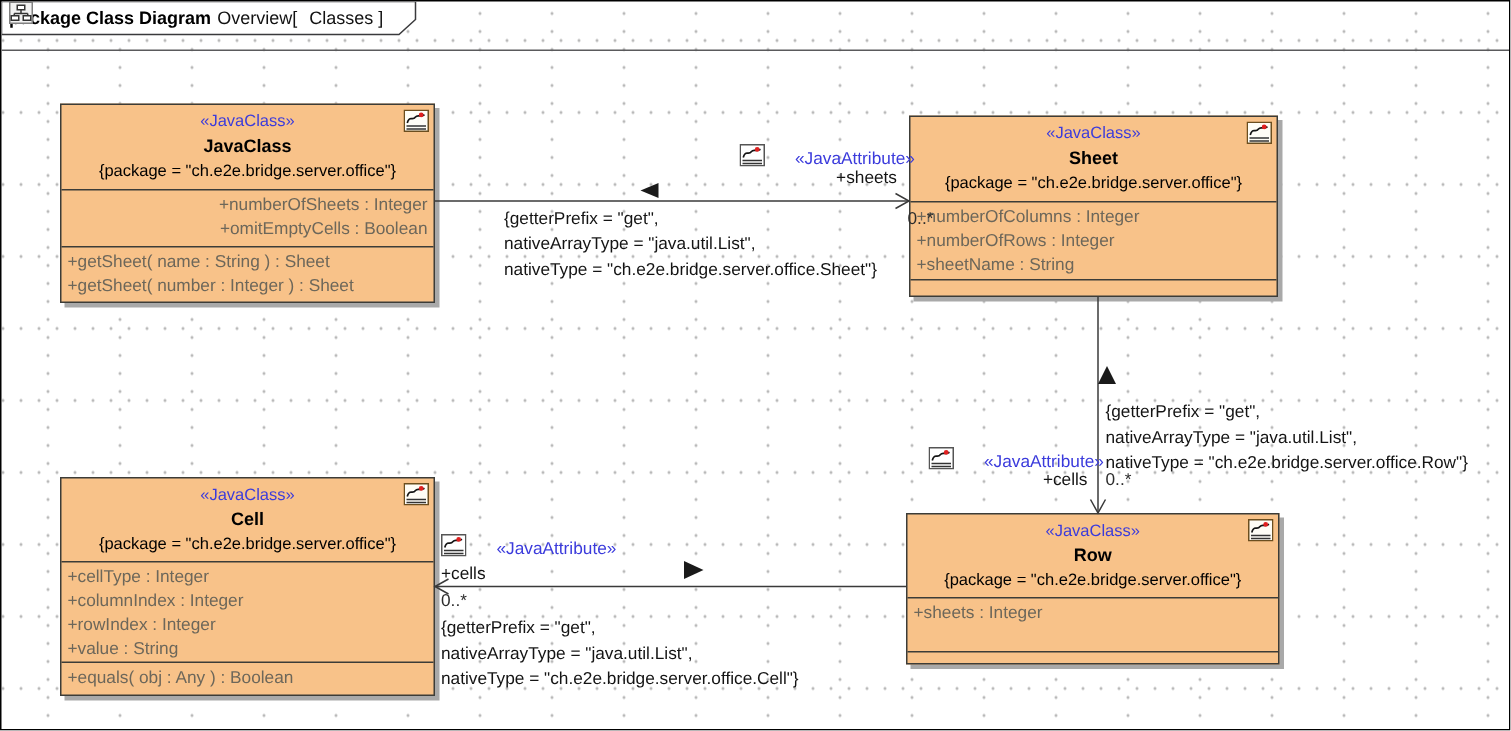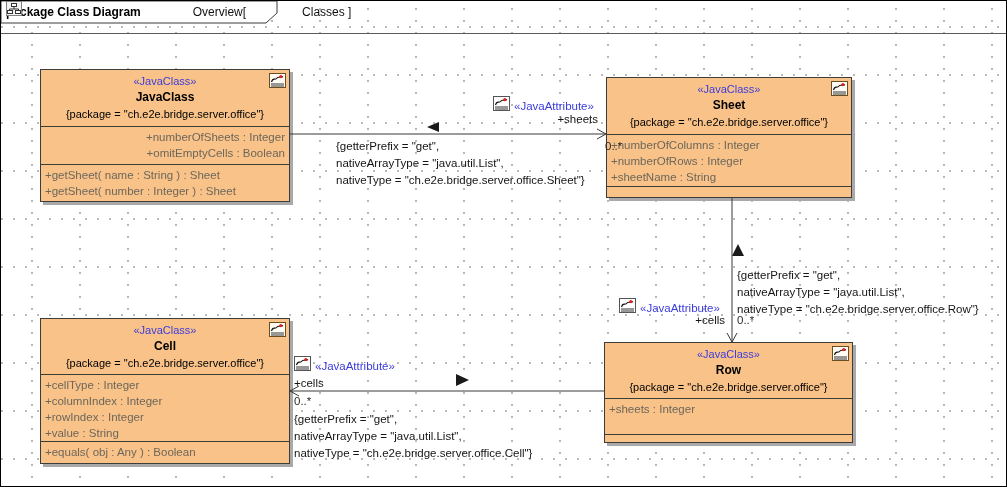--- a/index.html
+++ b/index.html
@@ -11,36 +11,36 @@
       radial-gradient(circle,#b9b9b9 0.8px, transparent 1.2px);
     background-size:12px 48px, 48px 12px;
     background-position:7px 2px, 7px 2px;
   }
   .frame-line{position:absolute;left:0;top:32px;width:100%;height:1px;background:#5a5a5c;}
   
   .tab{position:absolute;left:0;top:0;width:277px;height:23px;}
   .tab svg{position:absolute;left:0;top:0;}
   .tab-text{position:absolute;left:5px;top:0;height:21px;display:flex;align-items:center;gap:4px;white-space:nowrap;}
   .tab-bold{font-weight:bold;font-size:12px;color:#000;}
-  .tab-reg{font-size:12px;color:#111;margin-left:48px;}
+  .tab-reg{font-size:12px;color:#111;}
   
   .uml-class{
     position:absolute;box-sizing:border-box;display:flex;flex-direction:column;
     background:#f8c289;border:1px solid #3c3c38;box-shadow:3px 3px 0 #a9a9a9;z-index:5;
   }
   .hdr{position:relative;box-sizing:border-box;padding-top:4px;text-align:center;}
   .stereo{font-size:11px;color:#3b3bdc;line-height:15px;}
   .cname{font-size:12px;font-weight:bold;color:#000;line-height:17px;}
   .pkg{font-size:11px;color:#000;line-height:16px;white-space:nowrap;}
   .badge{position:absolute;top:3px;right:3px;}
   .members{box-sizing:border-box;border-top:1px solid #3c3c38;padding:2px 4px;overflow:hidden;}
   .m-row{font-size:11.5px;line-height:16px;color:#6d675a;white-space:nowrap;}
   .ops{flex:1 1 auto;}
   
-  .assoc-label{position:absolute;display:flex;align-items:center;gap:4px;z-index:12;white-space:nowrap;}
+  .assoc-label{position:absolute;display:flex;align-items:center;gap:20px;z-index:12;white-space:nowrap;}
   .assoc-label .txt{font-size:11.5px;color:#3b3bdc;}
   .role{position:absolute;font-size:11.5px;color:#141414;z-index:12;white-space:nowrap;}
   .mult{position:absolute;font-size:11.5px;color:#2c2c2c;z-index:12;white-space:nowrap;}
   .constraint{position:absolute;font-size:11.5px;color:#141414;line-height:17px;z-index:12;white-space:nowrap;}
   .right{text-align:right;}
   #wires{position:absolute;left:0;top:0;z-index:8;pointer-events:none;}
 </style>
 </head>
 <body>
 

